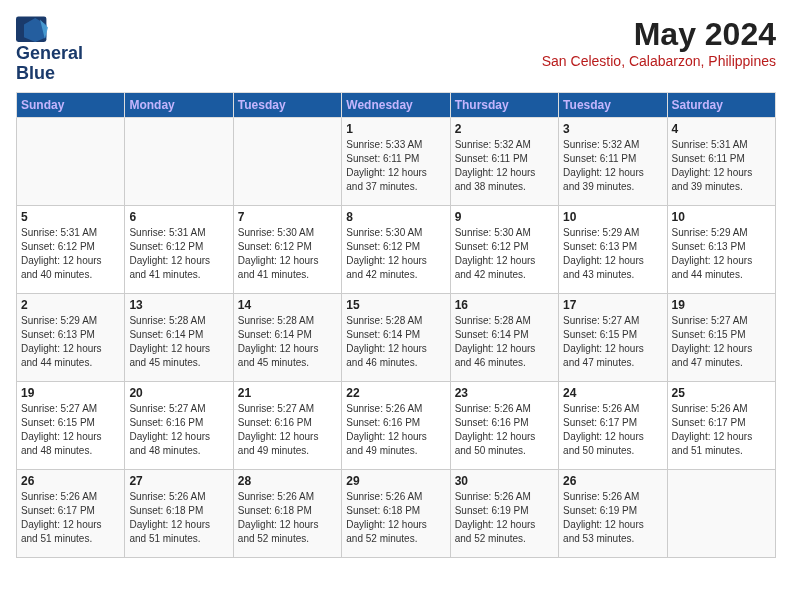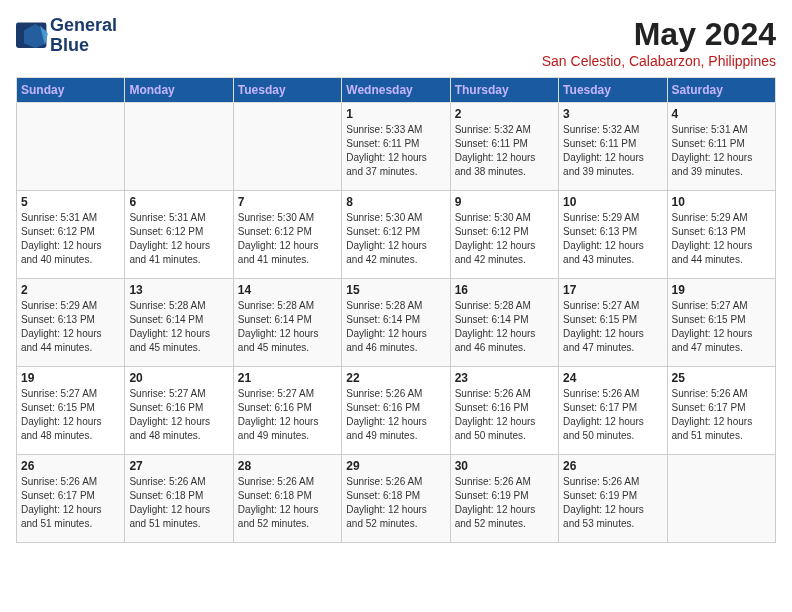--- a/index.html
+++ b/index.html
@@ -11,21 +11,21 @@
       padding: 16px;
     }
     .header-area {
       display: flex;
       justify-content: space-between;
       align-items: flex-start;
       margin-bottom: 8px;
     }
     .logo {
       display: flex;
-      align-items: center;
+      flex-direction: column;
     }
     .logo-text {
       font-size: 18px;
       font-weight: bold;
       color: #1a3a6b;
       line-height: 1.1;
     }
     .logo-icon {
       width: 32px;
       height: 28px;

